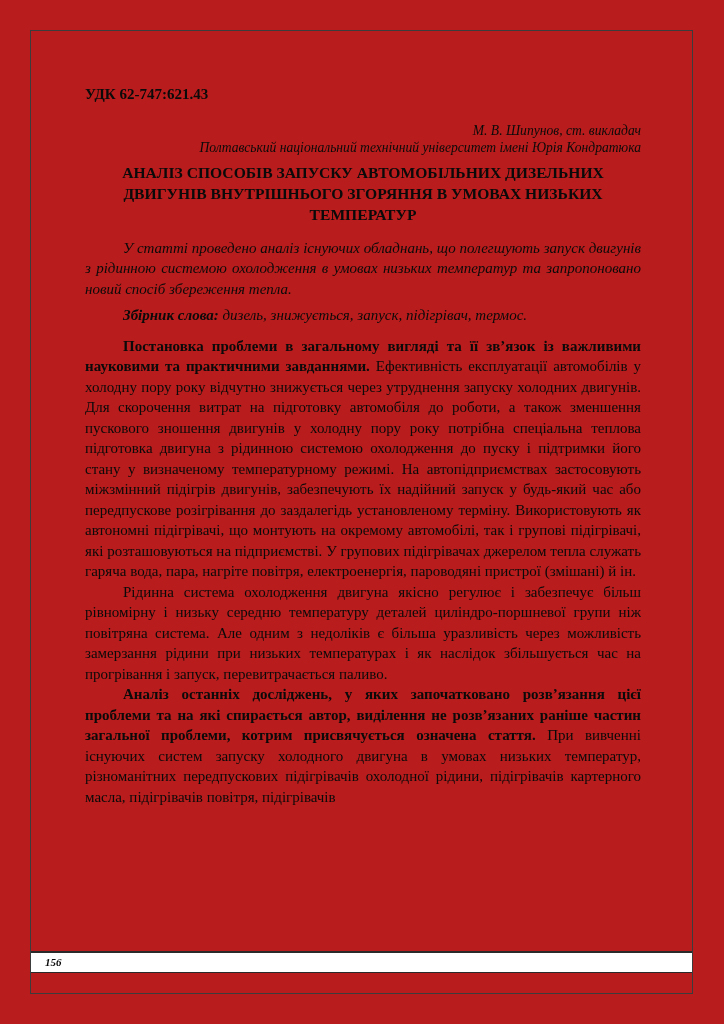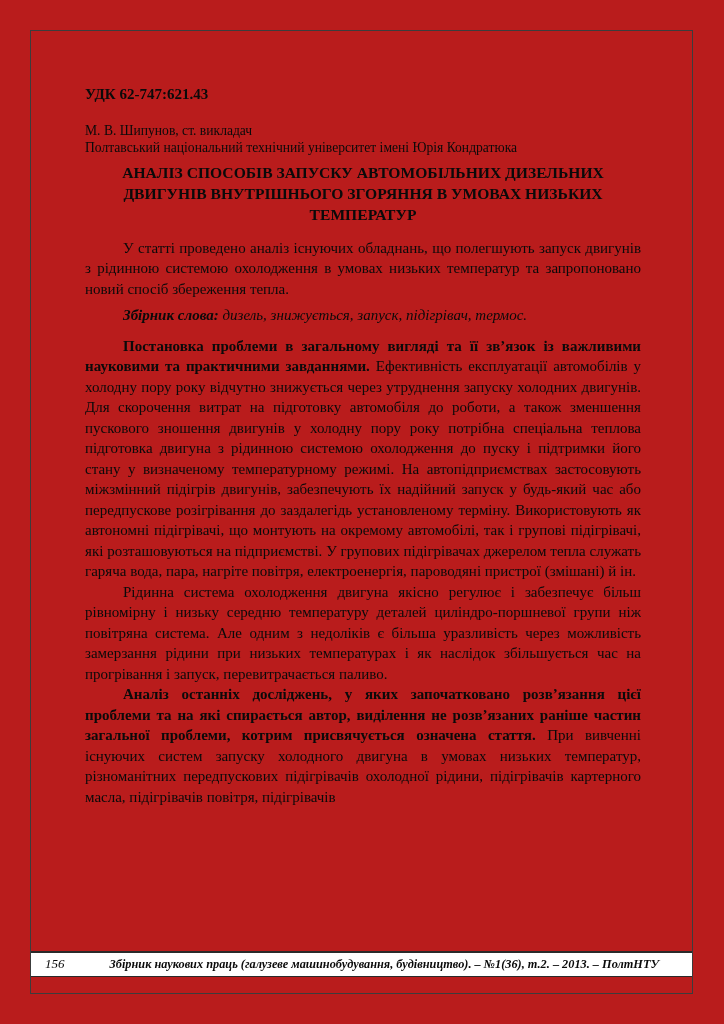--- a/index.html
+++ b/index.html
@@ -33,32 +33,35 @@
     line-height: 20.5px;
     text-align: justify;
   }
   .udk {
     margin: 0 0 17px 0;
     font-weight: bold;
     text-align: left;
   }
   .byline {
     margin: 0 0 6px 0;
+    text-align: right;
+    font-style: italic;
     font-size: 13.6px;
     line-height: 17px;
   }
   .title {
     margin: 0 0 13px 0;
     font-weight: bold;
     font-size: 15.6px;
     line-height: 21px;
     text-align: center;
   }
   .abstract {
     margin: 0 0 6px 0;
+    font-style: italic;
     text-indent: 38px;
   }
   .keywords {
     margin: 0 0 10px 0;
     font-style: italic;
     text-indent: 38px;
     text-align: left;
   }
   .kw-label { font-weight: bold; }
   .body-p {
@@ -74,23 +77,23 @@
     box-sizing: border-box;
     border-top: 2px solid #2a2a2a;
     border-bottom: 1.5px solid #2a2a2a;
     padding: 3px 12px 4px 14px;
     display: flex;
     align-items: baseline;
     gap: 24px;
     background: #ffffff;
   }
   .page-num {
-    font-weight: normal;
+    font-weight: bold;
     font-style: italic;
-    font-size: 13px;
+    font-size: 11px;
     flex: 0 0 auto;
   }
   .footer-text {
     font-weight: bold;
     font-style: italic;
     font-size: 12.3px;
     flex: 1 1 auto;
     text-align: center;
     white-space: nowrap;
   }
@@ -118,15 +121,14 @@
     <p class="body-p"><b>Постановка проблеми в загальному вигляді та її зв’язок із важливими науковими та практичними завданнями.</b><span> Ефективність експлуатації автомобілів у холодну пору року відчутно знижується через утруднення запуску холодних двигунів. Для скорочення витрат на підготовку автомобіля до роботи, а також зменшення пускового зношення двигунів у холодну пору року потрібна спеціальна теплова підготовка двигуна з рідинною системою охолодження до пуску і підтримки його стану у визначеному температурному режимі. На автопідприємствах застосовують міжзмінний підігрів двигунів, забезпечують їх надійний запуск у будь-який час або передпускове розігрівання до заздалегідь установленому терміну. Використовують як автономні підігрівачі, що монтують на окремому автомобілі, так і групові підігрівачі, які розташовуються на підприємстві. У групових підігрівачах джерелом тепла служать гаряча вода, пара, нагріте повітря, електроенергія, пароводяні пристрої (змішані) й ін.</span></p>
 
 
     <p class="body-p"><b></b><span>Рідинна система охолодження двигуна якісно регулює і забезпечує більш рівномірну і низьку середню температуру деталей циліндро-поршневої групи ніж повітряна система. Але одним з недоліків є більша уразливість через можливість замерзання рідини при низьких температурах і як наслідок збільшується час на прогрівання і запуск, перевитрачається паливо.</span></p>
 
     <p class="body-p"><b>Аналіз останніх досліджень, у яких започатковано розв’язання цієї проблеми та на які спирається автор, виділення не розв’язаних раніше частин загальної проблеми, котрим присвячується означена стаття.</b><span> При вивченні існуючих систем запуску холодного двигуна в умовах низьких температур, різноманітних передпускових підігрівачів охолодної рідини, підігрівачів картерного масла, підігрівачів повітря, підігрівачів</span></p>
   </div>
 
   <div class="footer">
     <span class="page-num">156</span>
-    <span class="footer-text">Збірник наукових праць (галузеве машинобудування, будівництво). – №1(36), т.2. – 2013. – ПолтНТУ</span>
   </div>
 </div>
 
 </body></html>

